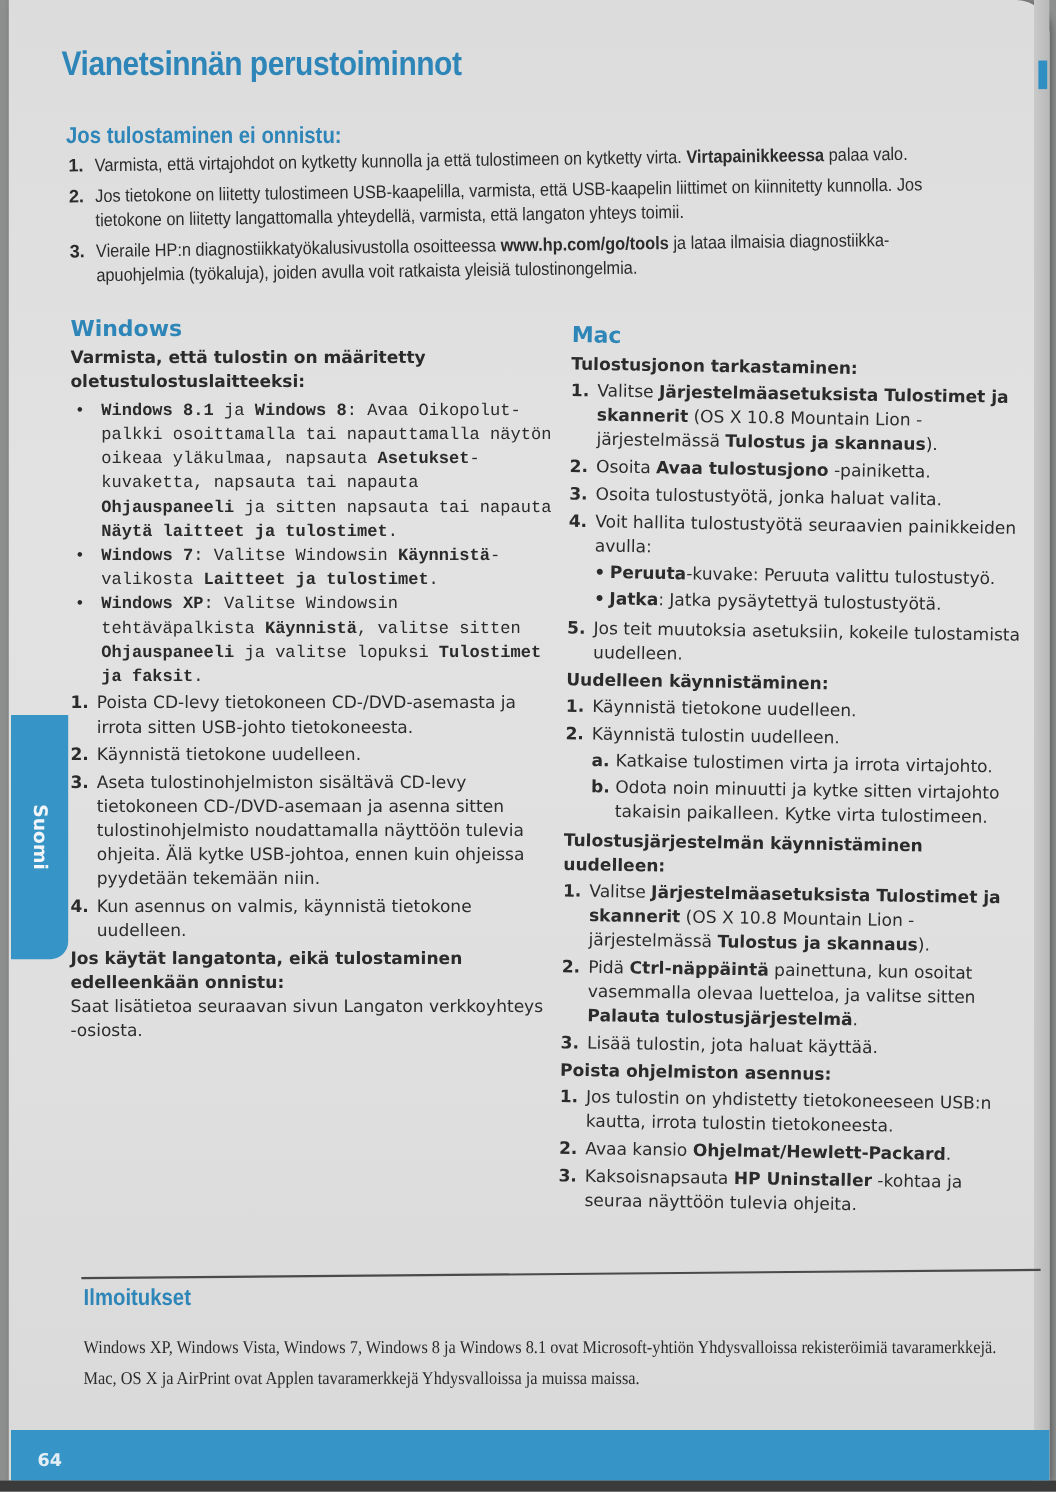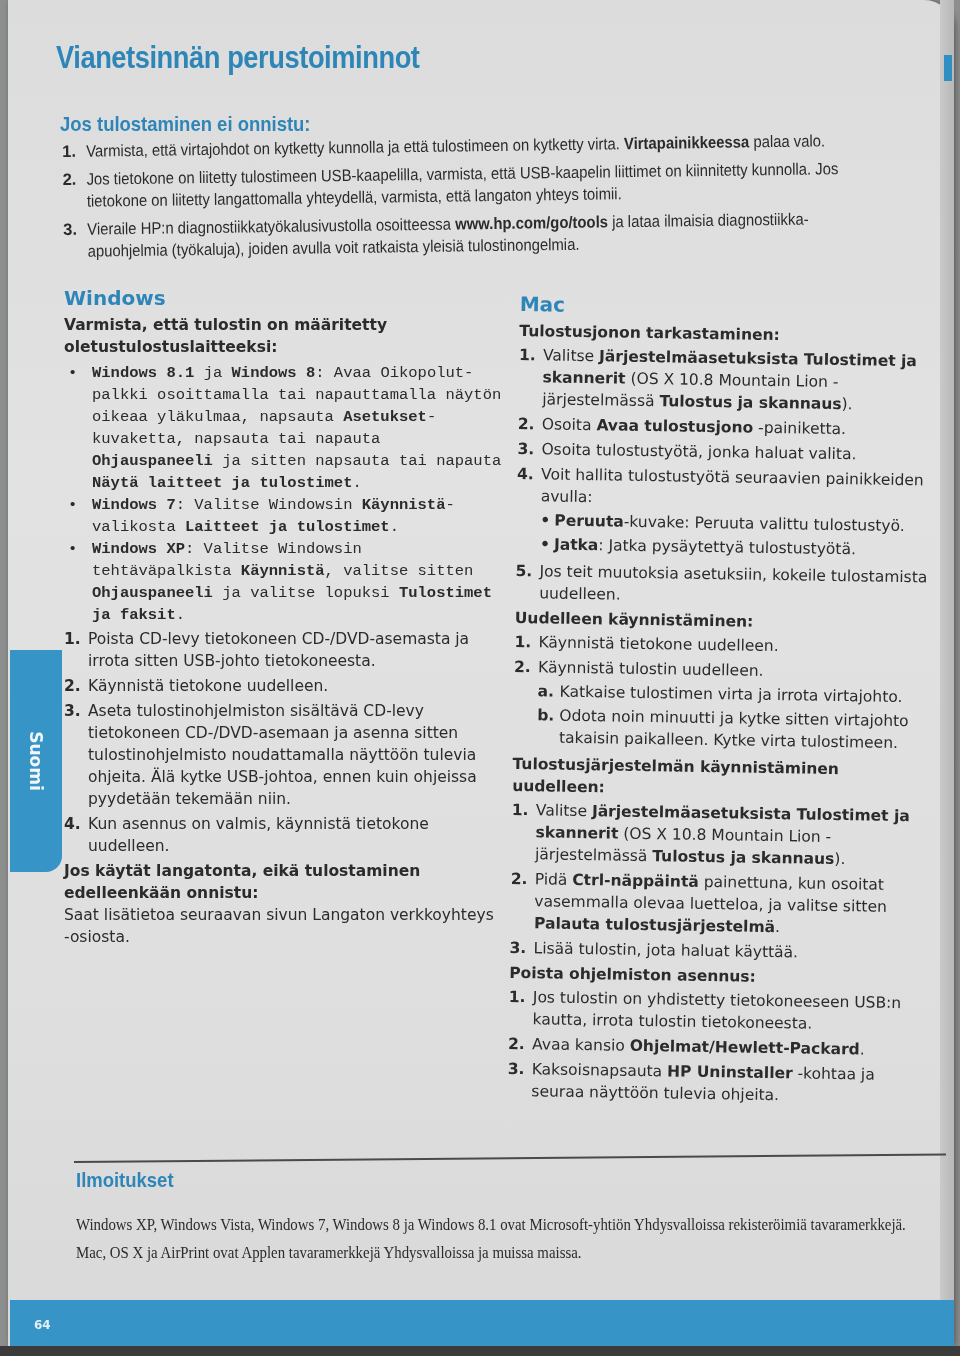--- a/index.html
+++ b/index.html
@@ -90,21 +90,21 @@
       position: absolute; left: 76px; top: 1200px; width: 880px;
       font-family: Liberation Serif, serif; font-size: 16.5px; line-height: 22px; margin-top: 14px;
     }
     .notice-body p { margin: 0 0 6px 0; transform: scaleX(0.9); transform-origin: left; width: 970px; }
     .footer-bar {
       position: absolute; left: 10px; top: 1300px; width: 944px; height: 46px;
       background: #3794c7;
     }
     .page-num {
       position: absolute; left: 34px; top: 1318px;
-      color: #e3eef5; font-weight: bold; font-size: 12px;
+      color: #e3eef5; font-weight: bold; font-size: 16px;
     }
     .bottom-strip {
       position: absolute; left: 0; top: 1346px; width: 960px; height: 10px; background: #3b3b3b;
     }
   </style>
 </head>
 <body>
 
 <div class="page">
   <div class="page-edge"></div>

